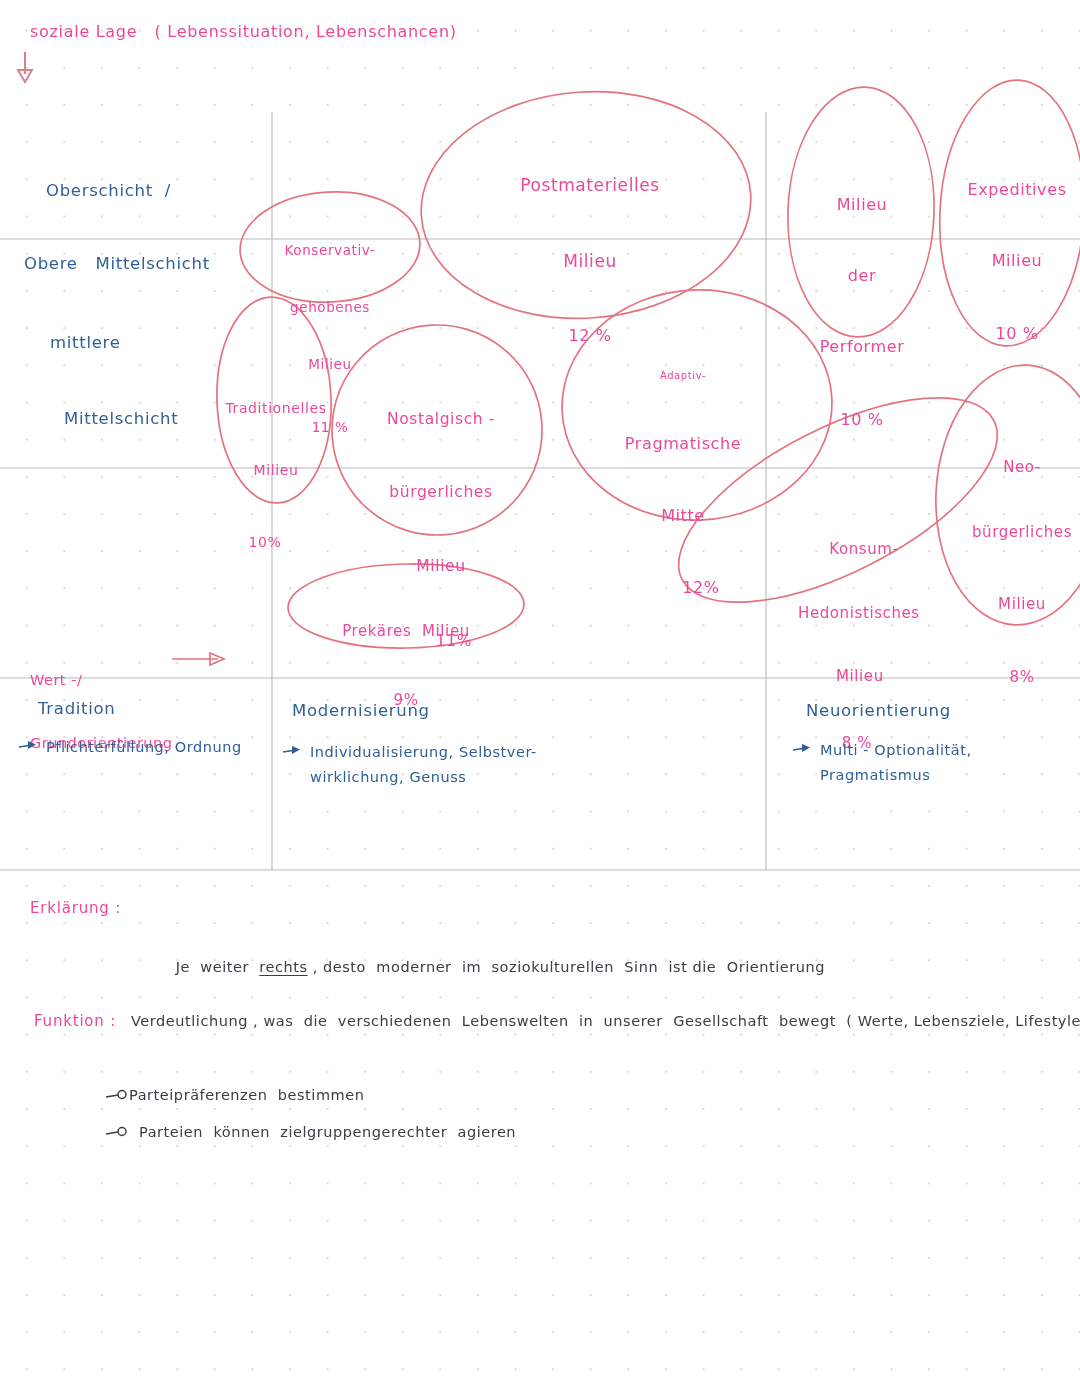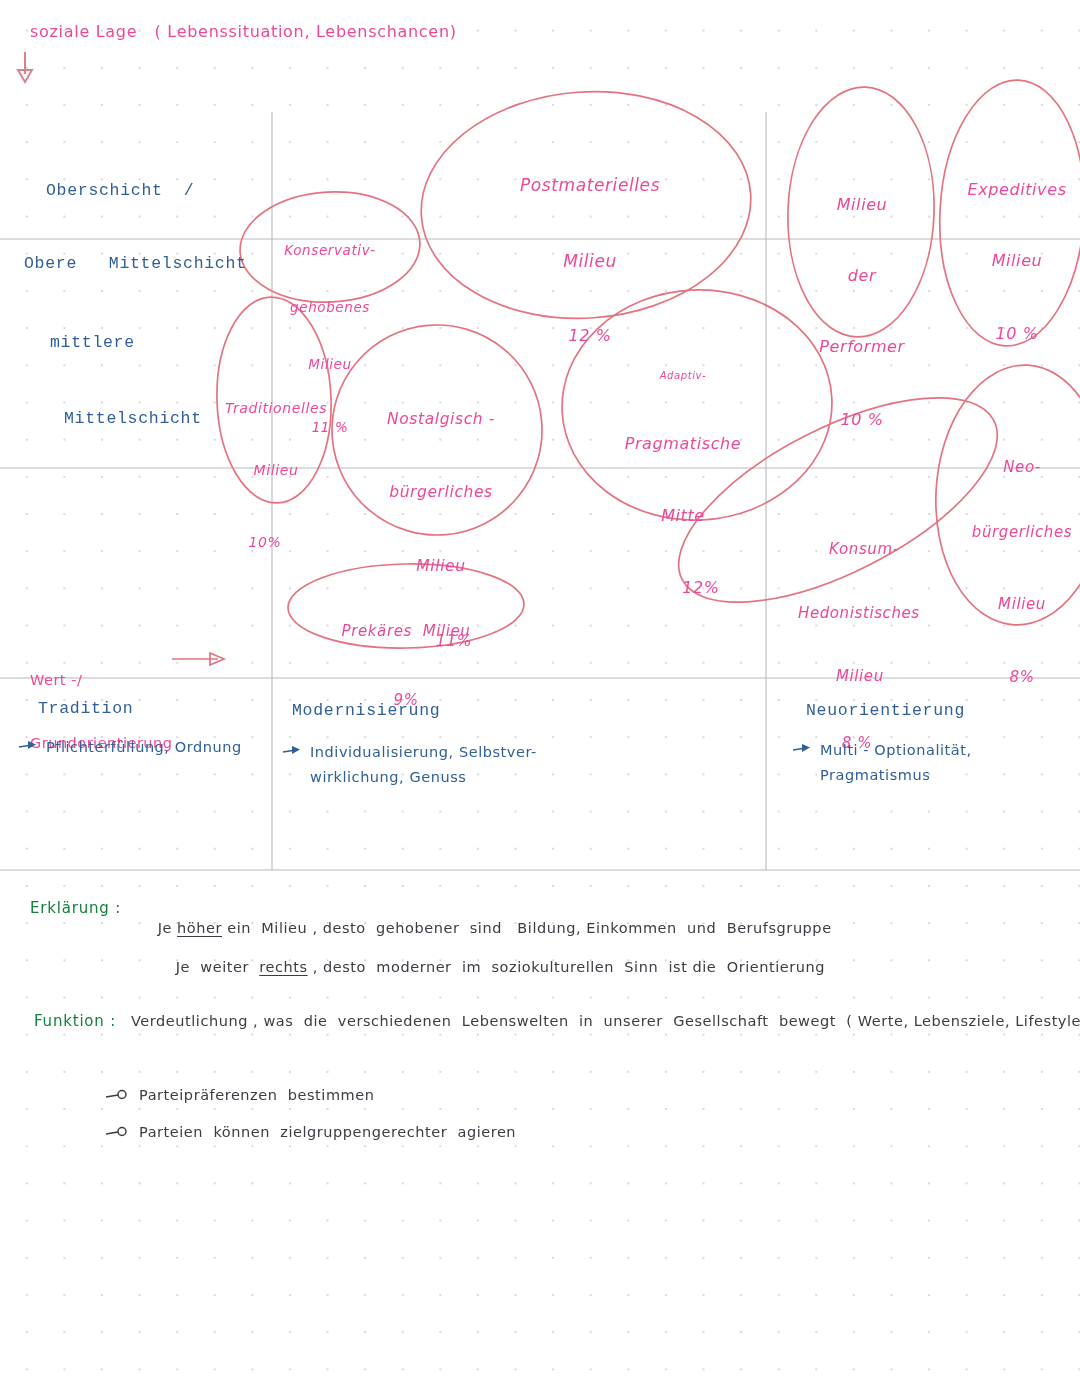--- a/index.html
+++ b/index.html
@@ -10,23 +10,23 @@
     background-image:radial-gradient(circle, #d9d7dd 1.1px, transparent 1.2px);
     background-size:37.6px 37.2px;
     background-position:8px 12px;
   }
   .sheet{position:absolute;inset:0;}
   svg.overlay{position:absolute;left:0;top:0;width:1080px;height:1395px;pointer-events:none;}
   .hw{position:absolute;white-space:pre;line-height:1.28;}
   .red{color:#ec4899;}
   .blue{color:#2f5f96;}
   .dark{color:#3c3c44;}
-  .pink{color:#15803d;}
-  .t-axis{font-size:16.5px;letter-spacing:.7px;font-family:Liberation Mono, monospace;}
-  .t-milieu{font-size:15.5px;letter-spacing:.6px;text-align:center;font-style:italic;}
+  .pink{color:#ec4899;}
+  .t-axis{font-size:16.5px;letter-spacing:.7px;}
+  .t-milieu{font-size:15.5px;letter-spacing:.6px;text-align:center;}
   .t-small{font-size:14.5px;letter-spacing:.5px;}
   .t-body{font-size:14.5px;letter-spacing:.55px;}
   .t-head{font-size:15px;letter-spacing:.8px;}
   .t-title{font-size:16px;letter-spacing:.7px;}
   .u{text-decoration:underline;text-underline-offset:3px;}
   .ctr{transform:translateX(-50%);}
   .ln{display:block;}
 </style>
 </head>
 <body>
@@ -174,31 +174,28 @@
   <div style="position:absolute;left:792px;top:738px;display:flex;gap:8px;align-items:flex-start;">
     <svg width="20" height="16" viewBox="0 0 20 16" style="margin-top:3px;">
       <line x1="1" y1="9" x2="14" y2="7" stroke="#2f5f96" stroke-width="1.6"></line>
       <path d="M10 3 L18 6.5 L10 11 Z" fill="#2f5f96"></path>
     </svg>
     <span class="hw blue t-body" style="position: static; line-height: 1.7; white-space: pre-line;">Multi - Optionalität,
 Pragmatismus</span>
   </div>
 
   <div class="hw pink t-head" style="left:30px;top:899px;">Erklärung :</div>
-  <div class="hw dark t-body" style="left:137px;top:900px;">
-    <span>Je </span><span class="u">höher</span><span> ein  Milieu , desto  gehobener  sind   Bildung, Einkommen  und  Berufsgruppe</span>
-  </div>
   <div class="hw dark t-body" style="left:155px;top:939px;">
     <span>Je  weiter  </span><span class="u">rechts</span><span> , desto  moderner  im  soziokulturellen  Sinn  ist die  Orientierung</span>
   </div>
 
   <div class="hw pink t-head" style="left:34px;top:1012px;">Funktion :</div>
   <div class="hw dark t-body" style="left:131px;top:1012px;">Verdeutlichung , was  die  verschiedenen  Lebenswelten  in  unserer  Gesellschaft  bewegt  ( Werte, Lebensziele, Lifestyle )</div>
 
-  <div style="position:absolute;left:105px;top:1086px;display:flex;gap:10px;align-items:flex-start;">
+  <div style="position:absolute;left:105px;top:1086px;display:flex;gap:0;align-items:flex-start;">
     <svg width="24" height="14" viewBox="0 0 24 14" style="margin-top:3px;">
       <line x1="1" y1="8" x2="13" y2="6" stroke="#3c3c44" stroke-width="1.5"></line>
       <circle cx="17" cy="5.5" r="4" fill="none" stroke="#3c3c44" stroke-width="1.5"></circle>
     </svg>
     <span class="hw dark t-body" style="position:static;">Parteipräferenzen  bestimmen</span>
   </div>
   <div style="position:absolute;left:105px;top:1123px;display:flex;gap:10px;align-items:flex-start;">
     <svg width="24" height="14" viewBox="0 0 24 14" style="margin-top:3px;">
       <line x1="1" y1="8" x2="13" y2="6" stroke="#3c3c44" stroke-width="1.5"></line>
       <circle cx="17" cy="5.5" r="4" fill="none" stroke="#3c3c44" stroke-width="1.5"></circle>

